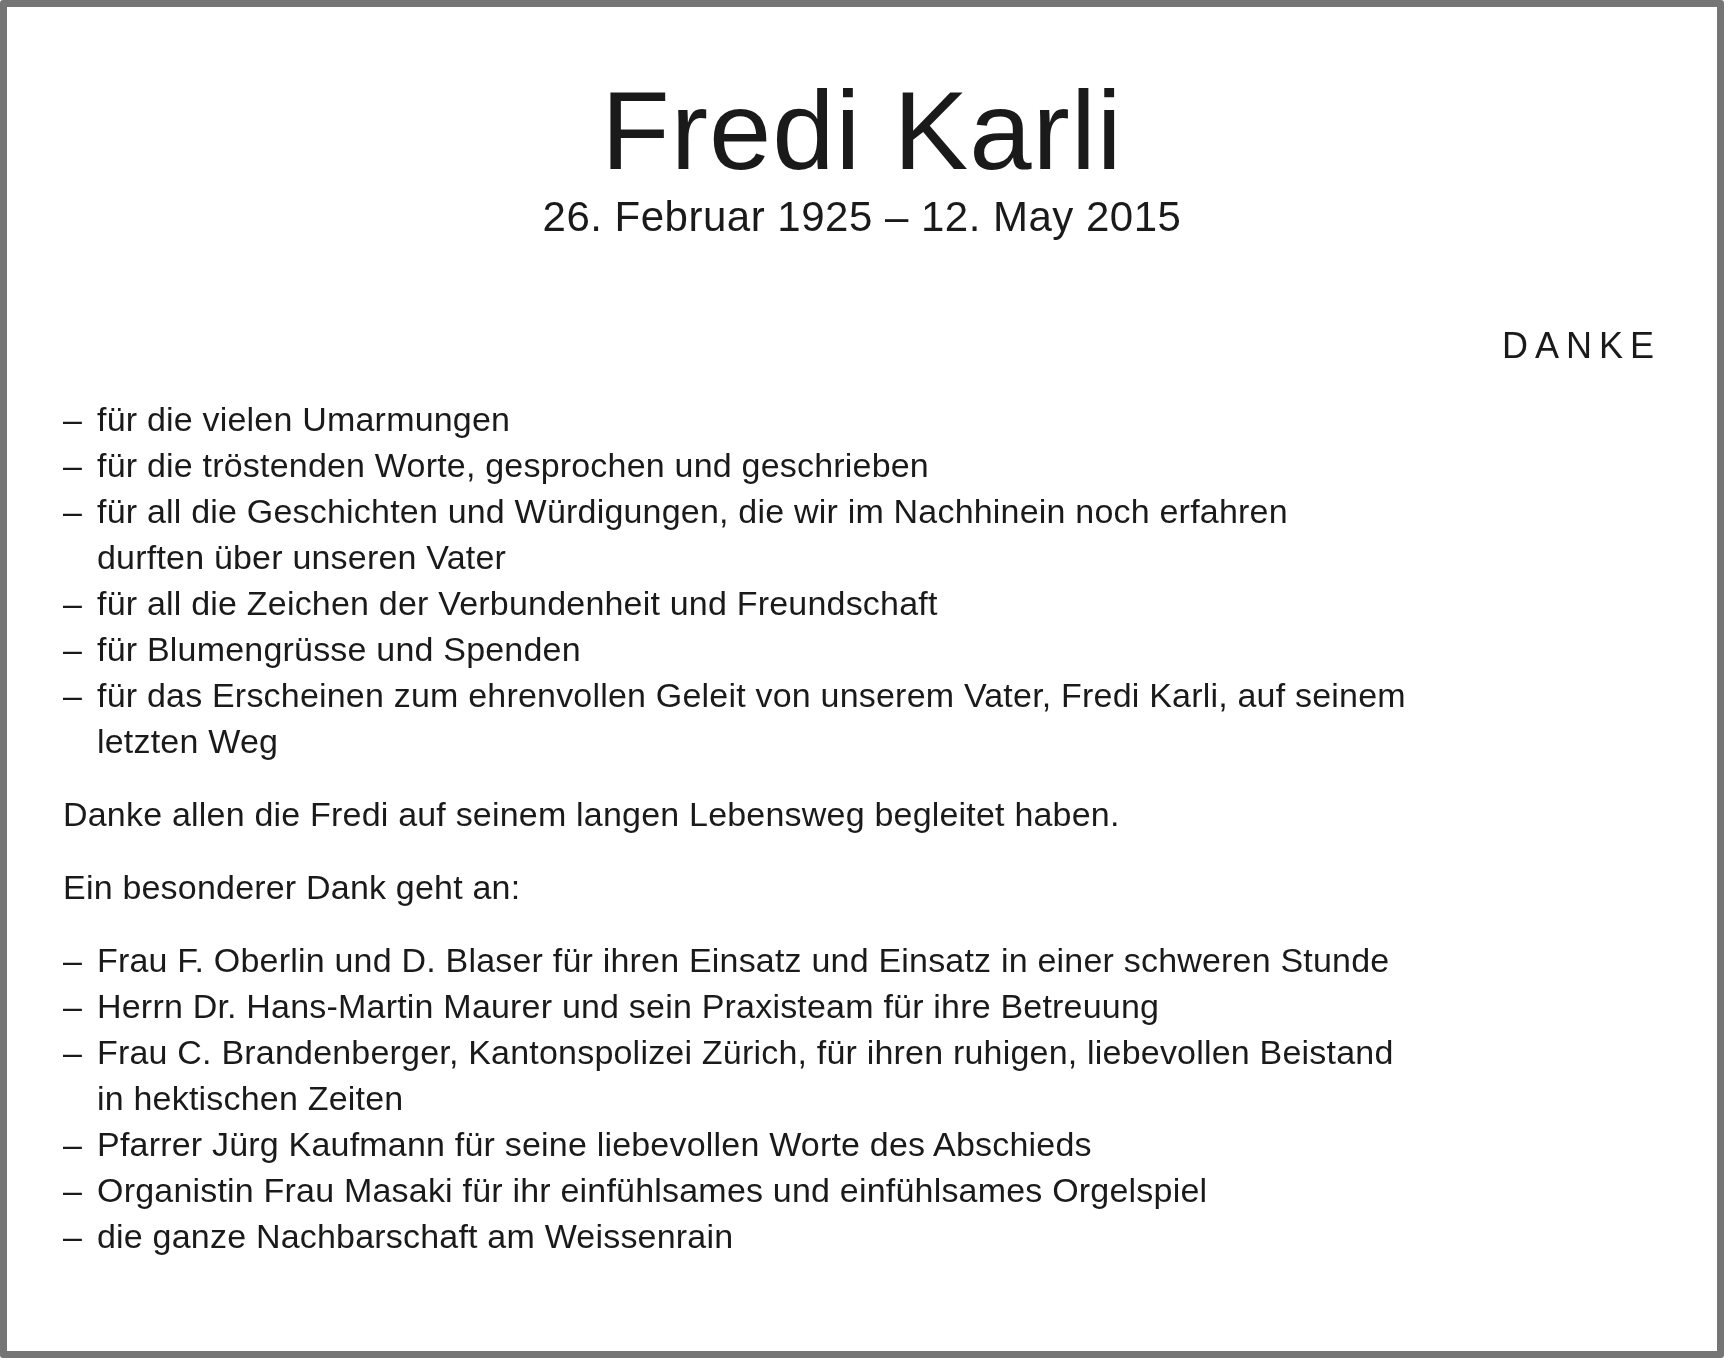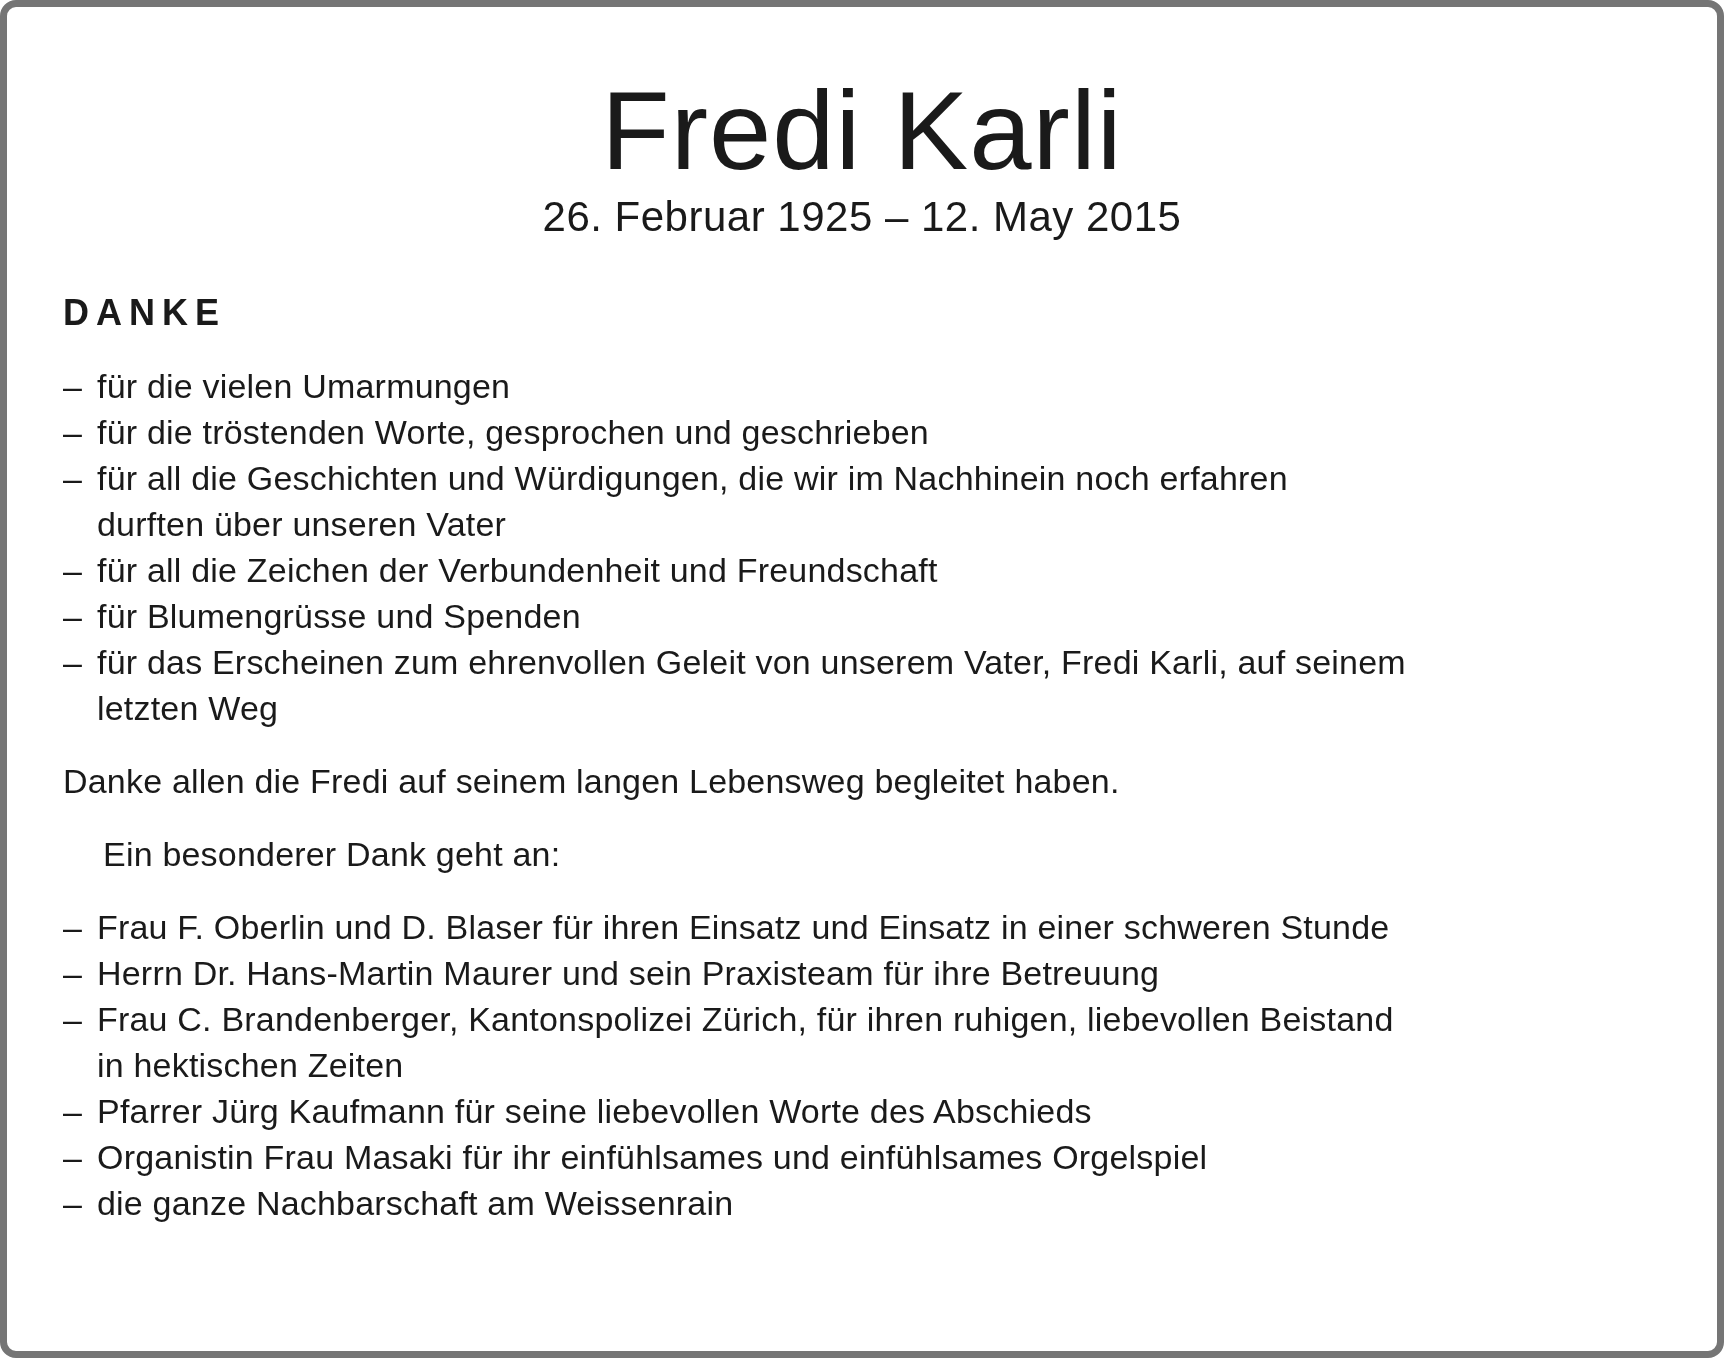--- a/index.html
+++ b/index.html
@@ -17,62 +17,63 @@
   }
   body {
     font-family: "Liberation Sans", "DejaVu Sans", sans-serif;
     color: var(--text-color);
   }
   .card {
     width: 1724px;
     height: 1358px;
     background: var(--bg-color);
     border: 7px solid var(--frame-color);
-    border-radius: 16px;
+    border-radius: 3px;
     padding: 65px 56px 0 56px;
   }
   .header { text-align: center; }
   .title {
     font-size: 112px;
     line-height: 118px;
     font-weight: 400;
     letter-spacing: 1px;
     font-stretch: condensed;
   }
   .dates {
     font-size: 42px;
     line-height: 50px;
     margin-top: 2px;
     letter-spacing: 0.5px;
   }
   .danke {
-    margin-top: 49px;
+    margin-top: 82px;
     font-size: 36px;
     line-height: 44px;
-    font-weight: 700;
+    font-weight: 400;
     letter-spacing: 7px;
+    text-align: right;
   }
   .body-text {
     font-size: 34px;
     line-height: 46px;
     letter-spacing: 0.2px;
   }
   .list { margin-top: 28px; }
   .list.second { margin-top: 27px; }
   .item { display: flex; }
   .dash {
     flex: 0 0 34px;
     width: 34px;
   }
   .item-text {
     flex: 1 1 auto;
     white-space: pre-line;
   }
   .paragraph { margin-top: 27px; }
-  .intro { margin-top: 27px; margin-left: 40px; }
+  .intro { margin-top: 27px; }
   .signature {
     margin-top: 15px;
     text-align: right;
   }
 </style>
 </head>
 <body>
 
 <div class="card">
 

